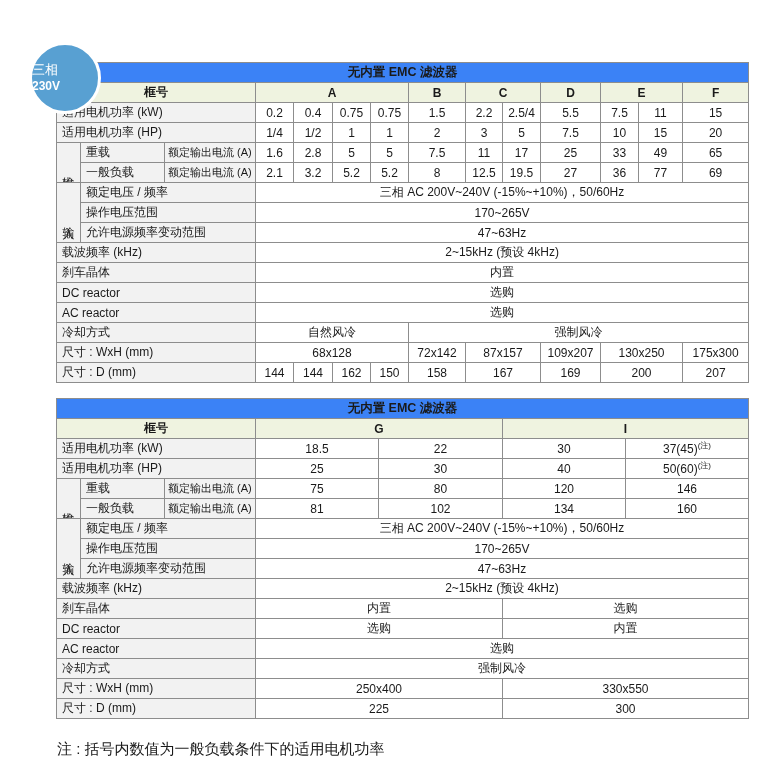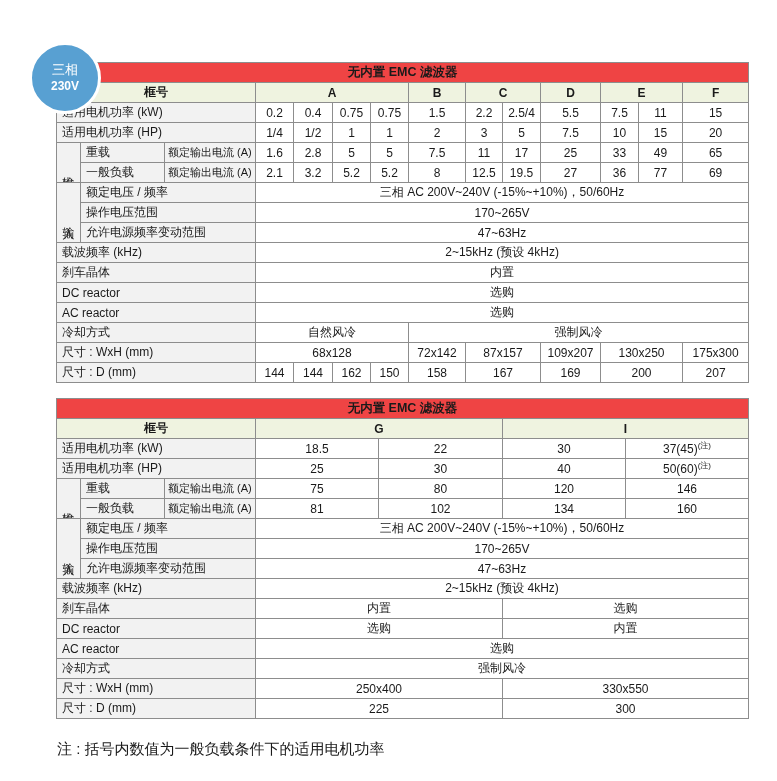--- a/index.html
+++ b/index.html
@@ -5,38 +5,38 @@
   html,body { margin:0; padding:0; }
   body {
     width:777px; height:781px; position:relative; background:#ffffff;
     font-family:"Liberation Sans","DejaVu Sans",sans-serif; color:#1a1a1a;
   }
   
   .badge {
     position:absolute; left:29px; top:42px; width:72px; height:72px;
     box-sizing:border-box; border-radius:50%;
     background:#58A0D2; border:3px solid #ffffff;
-    display:flex; flex-direction:column; align-items:center; justify-content:center;
+    display:flex; flex-direction:column; align-items:flex-start; justify-content:center;
     color:#ffffff; z-index:5; line-height:1.25; font-size:13px;
     box-shadow:0 0 0 1px rgba(255,255,255,0);
   }
   .badge .l2 { font-weight:bold; font-size:12px; }
 
   table.spec {
     border-collapse:collapse; table-layout:fixed; width:692px;
     position:absolute; left:56px; background:#ffffff;
     border:1px solid #6e6e6e;
   }
   #t1 { top:62px; }
   #t2 { top:398px; }
   td {
     border:1px solid #8d8d8d; height:20px; font-size:12px;
     padding:0 2px; overflow:hidden; white-space:nowrap; box-sizing:border-box;
   }
-  td.ttl  { background:#ef4444; text-align:center; font-weight:bold; font-size:12.5px; }
+  td.ttl  { background:#3b82f6; text-align:center; font-weight:bold; font-size:12.5px; }
   td.hdr  { background:#EFF3E0; text-align:center; font-weight:bold; }
   td.lbl  { background:#F2F2F2; text-align:left; padding-left:5px; }
   td.sub  { background:#F2F2F2; text-align:left; padding-left:3px; font-size:11px; }
   td.ctr  { text-align:center; background:#ffffff; }
   td.vcell{ background:#F2F2F2; text-align:center; padding:0; }
   .vert { writing-mode:vertical-rl; text-orientation:upright; line-height:1; font-size:12px; }
   sup { font-size:8px; line-height:0; }
   .note { position:absolute; left:57px; top:740px; font-size:15px; }
 </style>
 </head>

